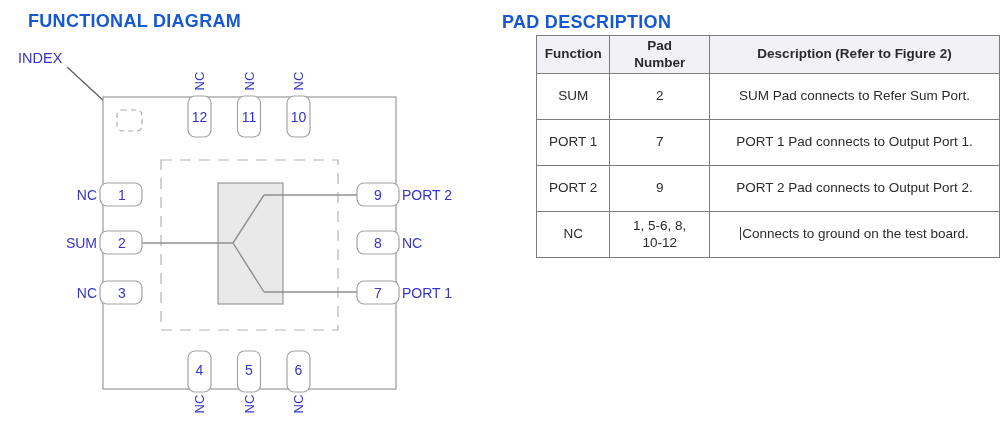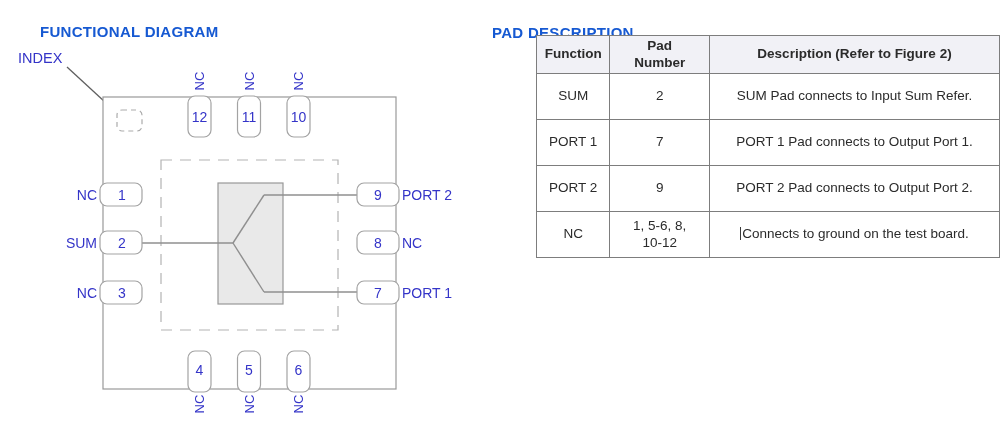--- a/index.html
+++ b/index.html
@@ -1,25 +1,25 @@
 <!DOCTYPE html>
 <html><head>
 <meta charset="utf-8">
 <style>
   html,body{margin:0;padding:0;background:#ffffff;}
   body{font-family:"Liberation Sans", sans-serif;}
   .canvas{position:relative;width:1000px;height:423px;background:#ffffff;overflow:hidden;}
 
   .section-title{
-    position:absolute;margin:12px;
-    font-size:15px;font-weight:bold;letter-spacing:.3px;
+    position:absolute;margin:0;
+    font-size:18px;font-weight:bold;letter-spacing:.3px;
     color:#1659d2;white-space:nowrap;
   }
   #fd-title{left:28px;top:11px;}
-  #pd-title{left:480px;top:12px;}
+  #pd-title{left:502px;top:12px;}
 
   svg text{font-family:"Liberation Sans", sans-serif;}
   .blue-label{fill:#3434c8;font-size:14px;}
   .nc-rot{fill:#3434c8;font-size:13px;}
 
   
   .pad-table{
     position:absolute;left:488px;top:35px;
     border-collapse:collapse;table-layout:fixed;
     font-size:13.5px;color:#2b2b2b;margin-left:48px;
@@ -142,21 +142,21 @@
       <tr>
         <th>Function</th>
         <th class="pad-num">Pad Number</th>
         <th>Description (Refer to Figure 2)</th>
       </tr>
     </thead>
     <tbody>
       <tr>
         <td>SUM</td>
         <td class="pad-num">2</td>
-        <td>SUM Pad connects to Input Sum Refer.</td>
+        <td>SUM Pad connects to Refer Sum Port.</td>
       </tr>
       <tr>
         <td>PORT 1</td>
         <td class="pad-num">7</td>
         <td>PORT 1 Pad connects to Output Port 1.</td>
       </tr>
       <tr>
         <td>PORT 2</td>
         <td class="pad-num">9</td>
         <td>PORT 2 Pad connects to Output Port 2.</td>

